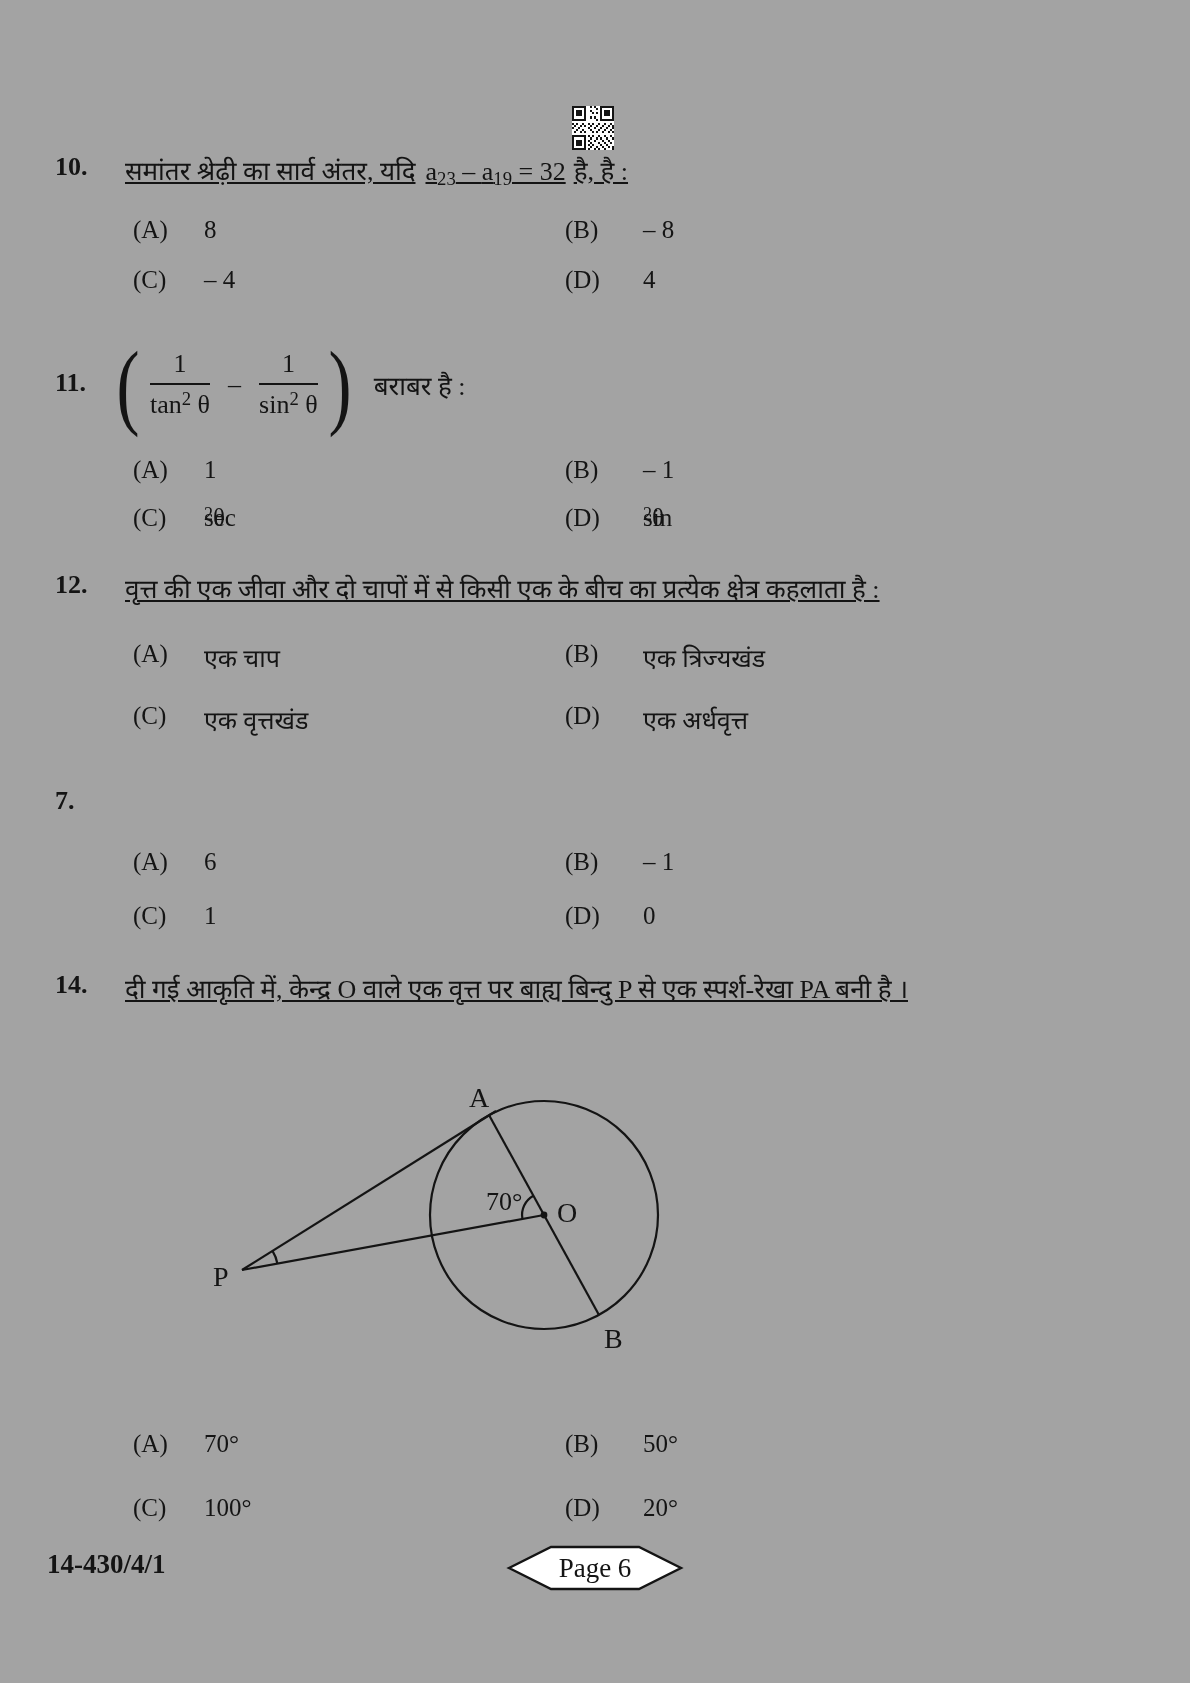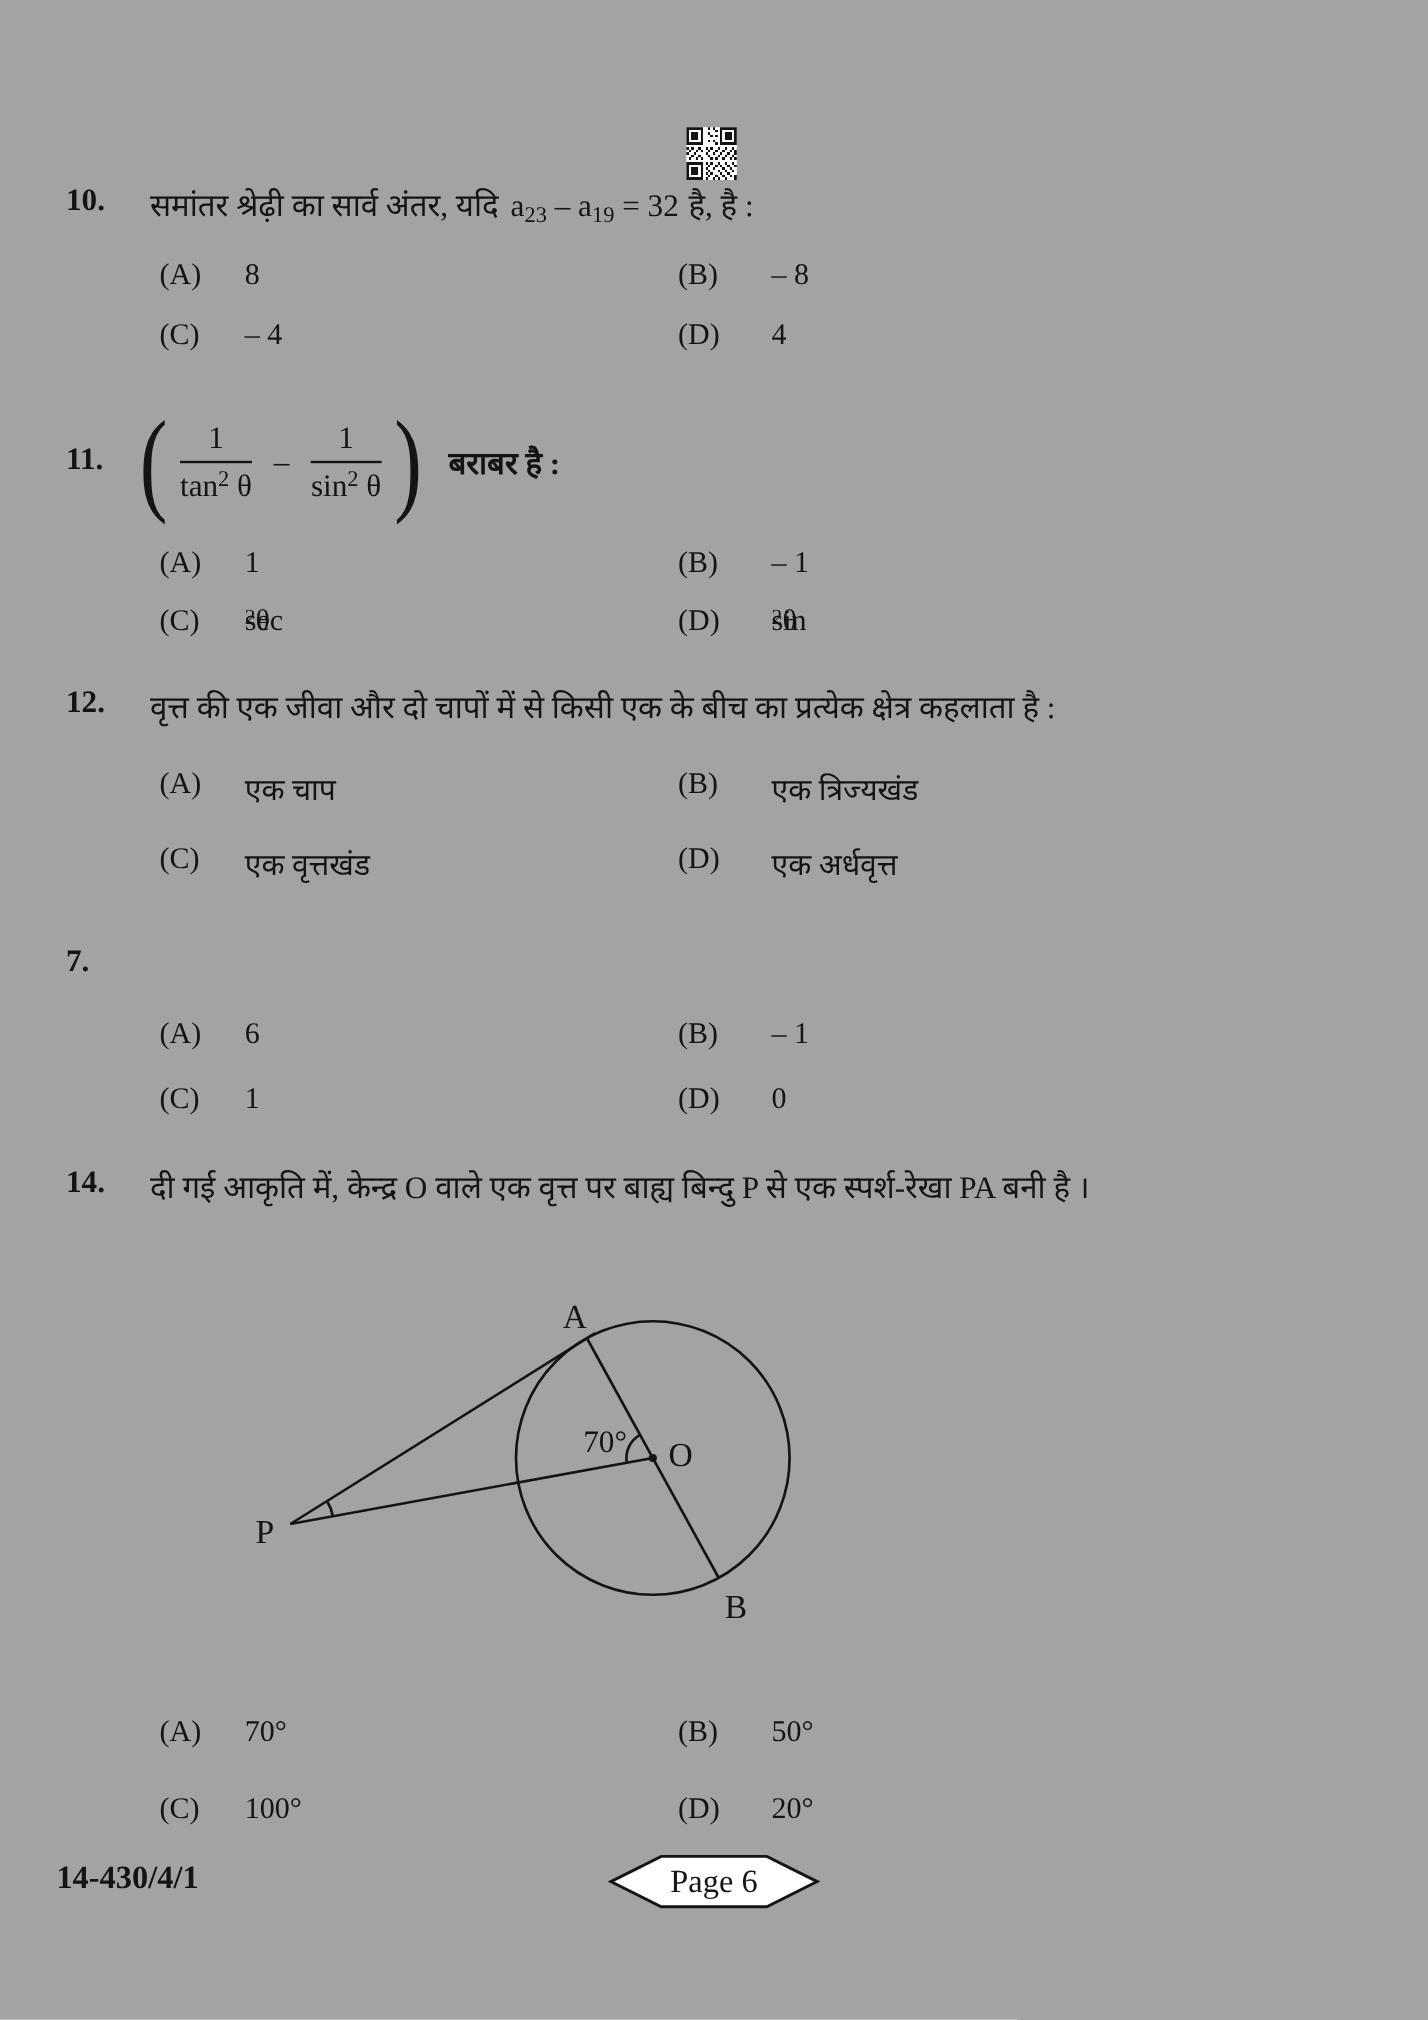--- a/index.html
+++ b/index.html
@@ -1,37 +1,37 @@
 <!DOCTYPE html>
 <html><head>
 <meta charset="utf-8">
 <style>
   html,body{margin:0;padding:0;background:#ddd;}
   .page{position:relative;width:1190px;height:1683px;margin:0 auto;background:#a3a3a3;overflow:hidden;
         font-family:"Liberation Serif","DejaVu Serif","DejaVu Sans",serif;color:#141414;}
   .page *{box-sizing:border-box;}
   .qr{position:absolute;left:572px;top:106px;width:42px;height:44px;}
   .qnum{position:absolute;left:55px;font-size:26px;font-weight:700;white-space:nowrap;}
-  .stem{position:absolute;left:125px;font-size:26px;white-space:nowrap;}
+  .stem{position:absolute;left:125px;font-size:26px;white-space:nowrap;text-decoration:underline;}
   .stem .math{margin-left:10px;margin-right:8px;}
   sub{font-size:0.72em;vertical-align:-0.28em;}
   sup{font-size:0.72em;vertical-align:0.45em;}
   .opt{position:absolute;left:0;top:0;width:100%;height:34px;font-size:25px;}
   .opt span{position:absolute;white-space:nowrap;}
   .opt .l1{left:133px;}
   .opt .v1{left:204px;}
   .opt .l2{left:565px;}
   .opt .v2{left:643px;}
   .q11math{position:absolute;left:112px;top:336px;height:98px;display:flex;align-items:center;font-size:26px;}
   .paren{font-size:96px;line-height:0.82;font-weight:400;transform:scaleX(0.72);}
   .frac{display:inline-flex;flex-direction:column;text-align:center;margin:0 6px;}
   .frac .num{display:block;border-bottom:2px solid #141414;padding:0 4px 4px 4px;}
   .frac .den{display:block;padding-top:3px;}
   .mmin{margin:0 12px;}
-  .tail{margin-left:18px;font-weight:bold;}
+  .tail{margin-left:18px;}
   .figure{position:absolute;left:180px;top:1060px;width:540px;height:300px;}
   .ln{fill:none;stroke:#141414;stroke-width:2.2;}
   svg text{font-family:"Liberation Serif","DejaVu Serif",serif;fill:#141414;font-size:28px;}
   svg text.ang{font-size:26px;}
   .fcode{position:absolute;left:47px;top:1549px;font-size:27px;white-space:nowrap;font-weight:bold;}
   .hex{position:absolute;left:506px;top:1544px;width:178px;height:48px;}
   .qrmod{fill:#141414;}
 </style>
 </head>
 <body>

